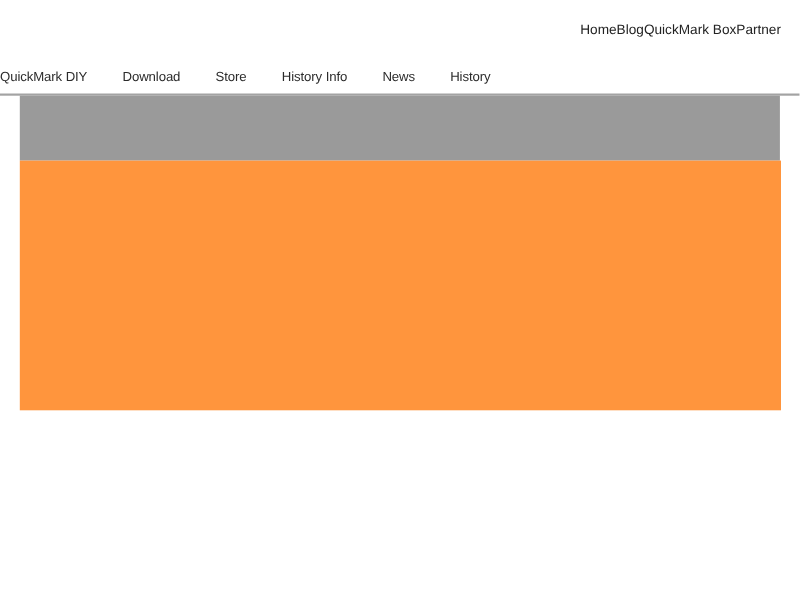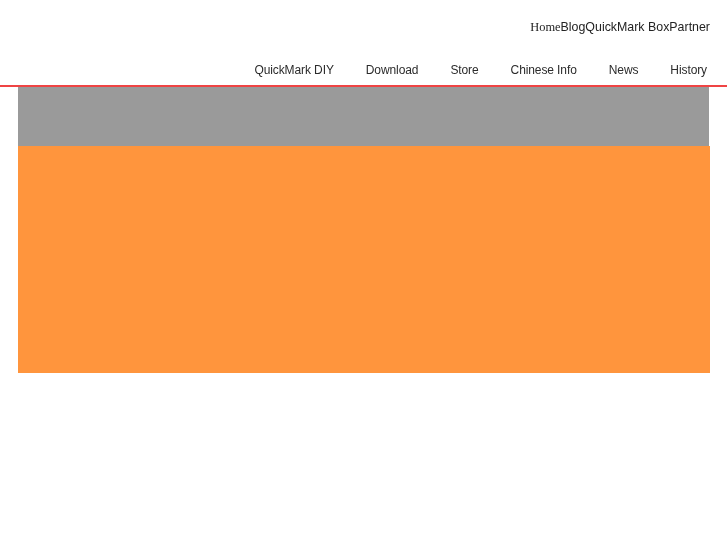--- a/index.html
+++ b/index.html
@@ -34,35 +34,34 @@
     white-space: nowrap;
   }
   .topnav .navlink {
     font-family: "Liberation Sans", sans-serif;
     font-size: 12.4px;
     line-height: 15px;
     color: #232323;
     text-decoration: none;
     cursor: pointer;
   }
-  .topnav .navlink:first-child { margin-left: 0; font-family: Liberation Serif, serif; }
+  .topnav .navlink:first-child { margin-left: 0; }
 
   
   .mainnav {
     position: absolute;
     left: 0;
     top: 55px;
     width: 727px;
     height: 32px;
     box-sizing: border-box;
-    border-bottom: 2px solid #ef4444;
+    border-bottom: 2px solid #a3a3a3;
     padding-right: 20px;
     display: flex;
     align-items: center;
-    justify-content: flex-end;
   }
   .mainnav .navlist {
     display: flex;
     align-items: baseline;
     white-space: nowrap;
   }
   .mainnav .navlink {
     font-family: "Liberation Sans", sans-serif;
     font-size: 12px;
     line-height: 14px;
@@ -102,20 +101,20 @@
     <a class="navlink" href="#">QuickMark Box</a>
     <a class="navlink" href="#">Partner</a>
   </div>
 </div>
 
 <div class="mainnav">
   <div class="navlist">
     <a class="navlink" href="#">QuickMark DIY</a>
     <a class="navlink" href="#">Download</a>
     <a class="navlink" href="#">Store</a>
-    <a class="navlink" href="#">Chinese Info</a>
+    <a class="navlink" href="#">History Info</a>
     <a class="navlink" href="#">News</a>
     <a class="navlink" href="#">History</a>
   </div>
 </div>
 
 <div class="banner-top" style="background: rgb(154, 154, 154);"></div>
 <div class="banner-main" style="background: rgb(255, 149, 61);"></div>
 
 </body></html>

